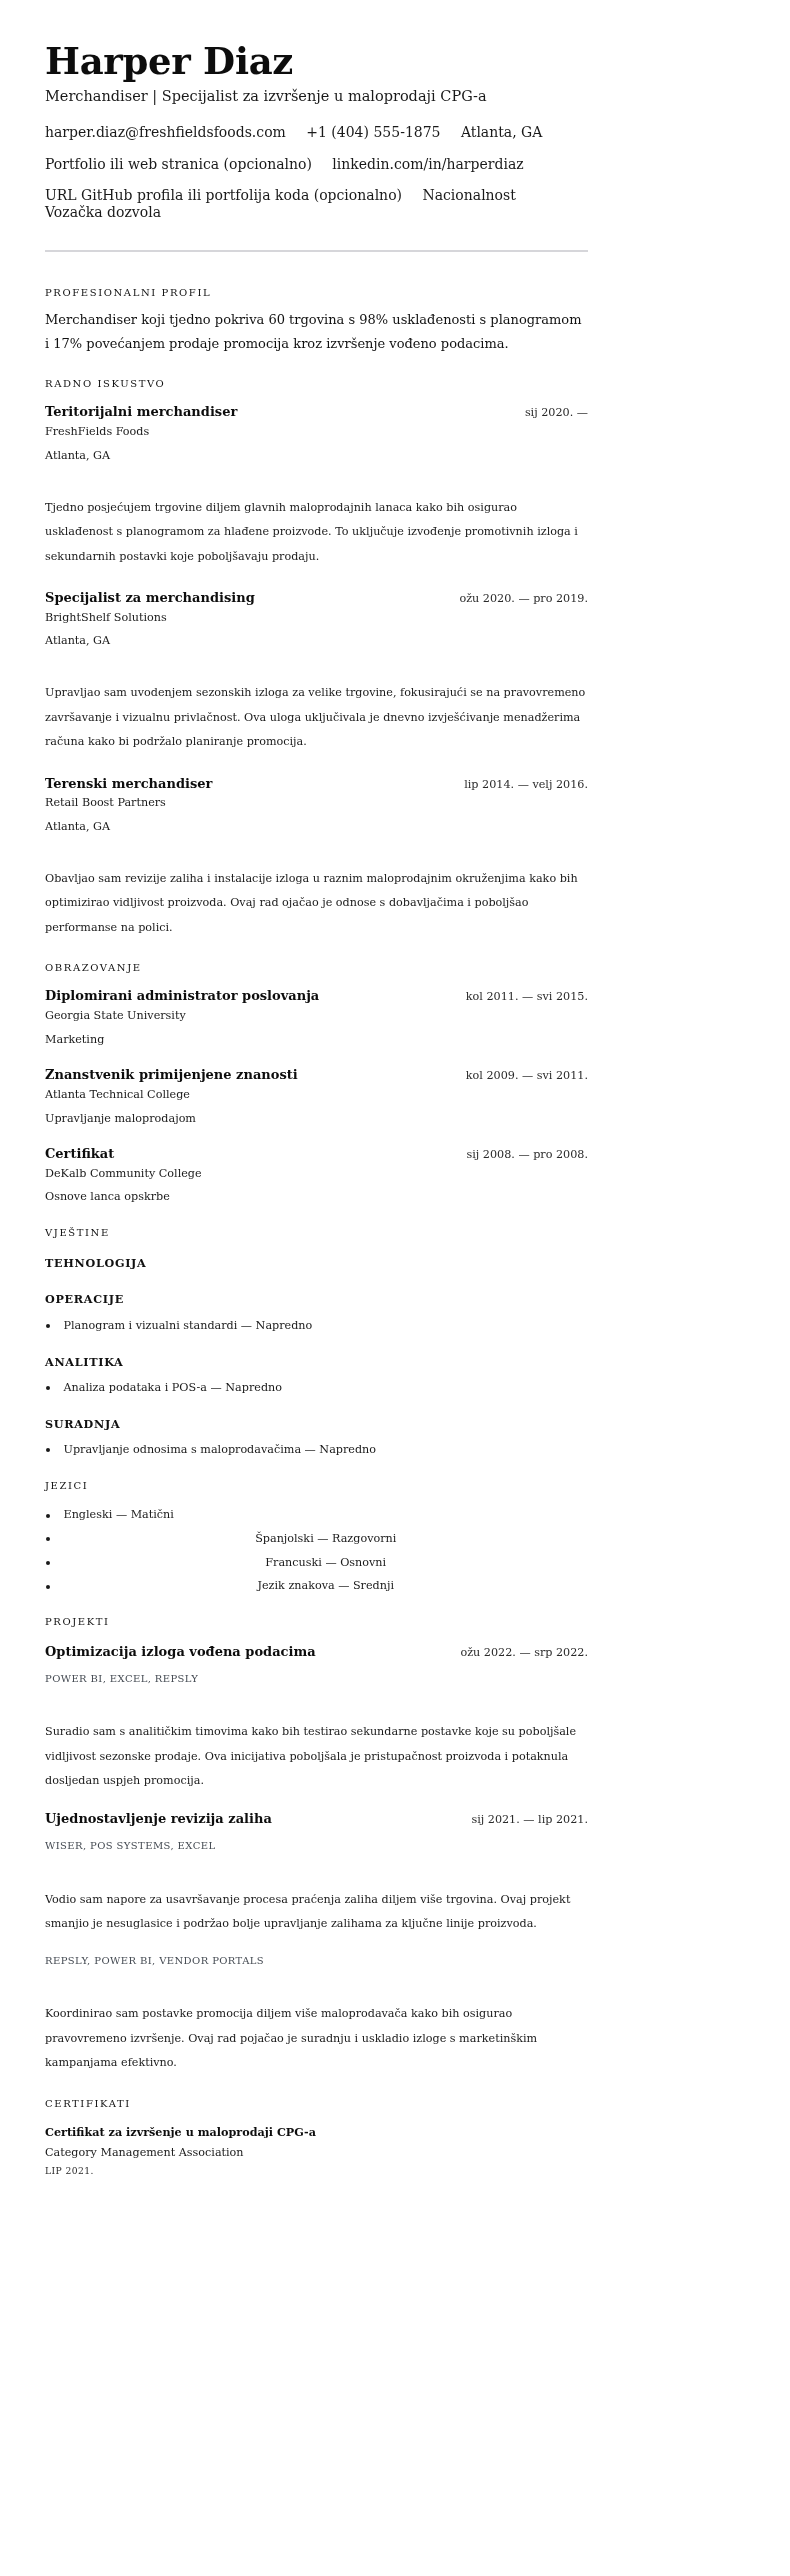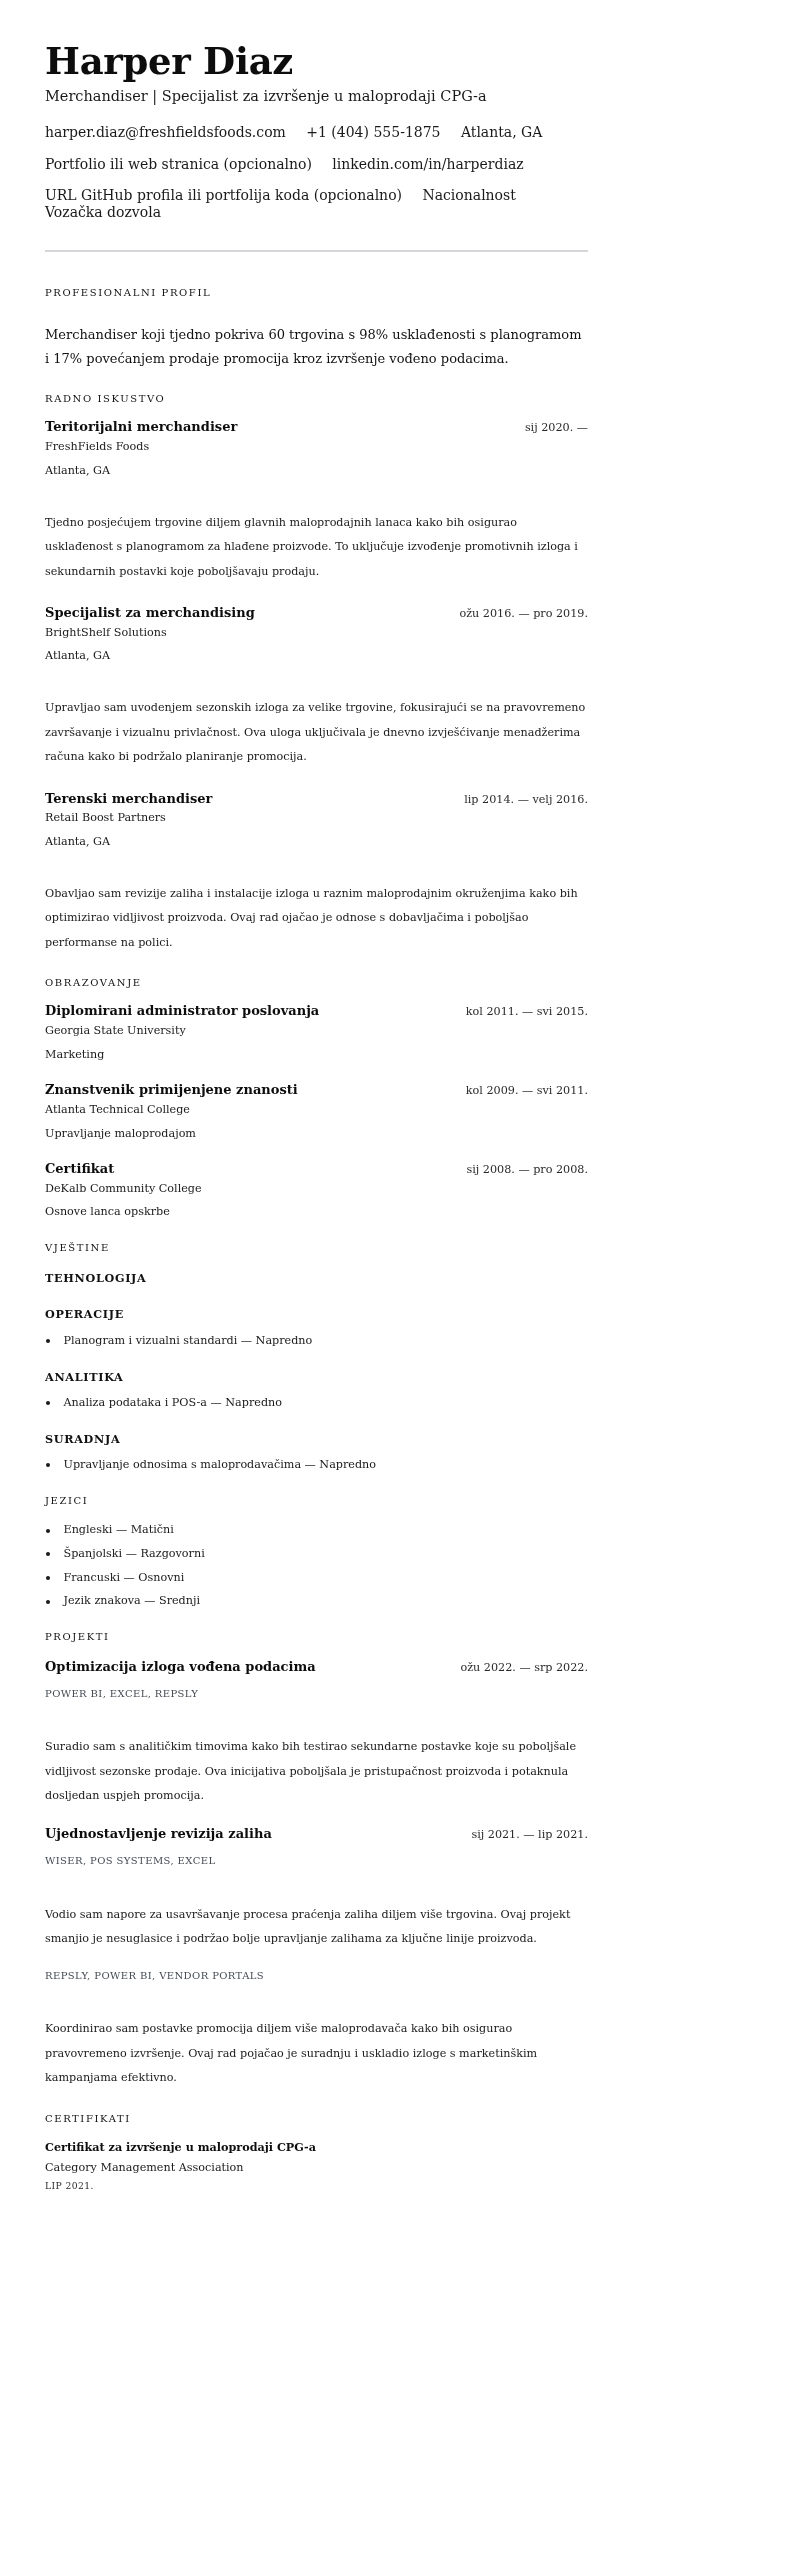--- a/index.html
+++ b/index.html
@@ -47,21 +47,21 @@
     letter-spacing: 1.6px;
     text-transform: uppercase;
     color: #111;
     line-height: 13px;
   }
   .section { margin-top: 21px; }
   .section.first { margin-top: 34px; }
   .summary {
     font-size: 13px;
     line-height: 24.4px;
-    margin-top: 24px;
+    margin-top: 9px;
     color: #111;
   }
   .entry { margin-top: 13px; }
   .entry-head {
     display: flex;
     justify-content: space-between;
     align-items: baseline;
   }
   .entry-title {
     font-size: 13px;
@@ -122,21 +122,21 @@
     content: "";
     position: absolute;
     left: 1.3px;
     top: 7.3px;
     width: 4px;
     height: 4px;
     border-radius: 50%;
     background: #1a1a1a;
   }
   ul.langs { margin-top: 14.5px; }
-  ul.langs li + li { margin-top: 6.6px; }
+  ul.langs li + li { margin-top: 6.6px; text-align: center; }
   .proj .entry { margin-top: 14.5px; }
   .proj .entry + .entry { margin-top: 17px; }
   .proj-tags {
     font-size: 10px;
     letter-spacing: 0.4px;
     line-height: 14.5px;
     margin-top: 10.5px;
     color: #444a52;
   }
   .proj .entry-desc { margin-top: 34px; }
@@ -204,21 +204,21 @@
         <div class="entry-date">sij 2020. —</div>
       </div>
       <div class="entry-org">FreshFields Foods</div>
       <div class="entry-loc">Atlanta, GA</div>
       <p class="entry-desc">Tjedno posjećujem trgovine diljem glavnih maloprodajnih lanaca kako bih osigurao usklađenost s planogramom za hlađene proizvode. To uključuje izvođenje promotivnih izloga i sekundarnih postavki koje poboljšavaju prodaju.</p>
     </div>
 
     <div class="entry">
       <div class="entry-head">
         <div class="entry-title">Specijalist za merchandising</div>
-        <div class="entry-date">ožu 2016. — pro 2019.</div>
+        <div class="entry-date">ožu 2020. — pro 2019.</div>
       </div>
       <div class="entry-org">BrightShelf Solutions</div>
       <div class="entry-loc">Atlanta, GA</div>
       <p class="entry-desc">Upravljao sam uvodenjem sezonskih izloga za velike trgovine, fokusirajući se na pravovremeno završavanje i vizualnu privlačnost. Ova uloga uključivala je dnevno izvješćivanje menadžerima računa kako bi podržalo planiranje promocija.</p>
     </div>
 
     <div class="entry">
       <div class="entry-head">
         <div class="entry-title">Terenski merchandiser</div>
         <div class="entry-date">lip 2014. — velj 2016.</div>

